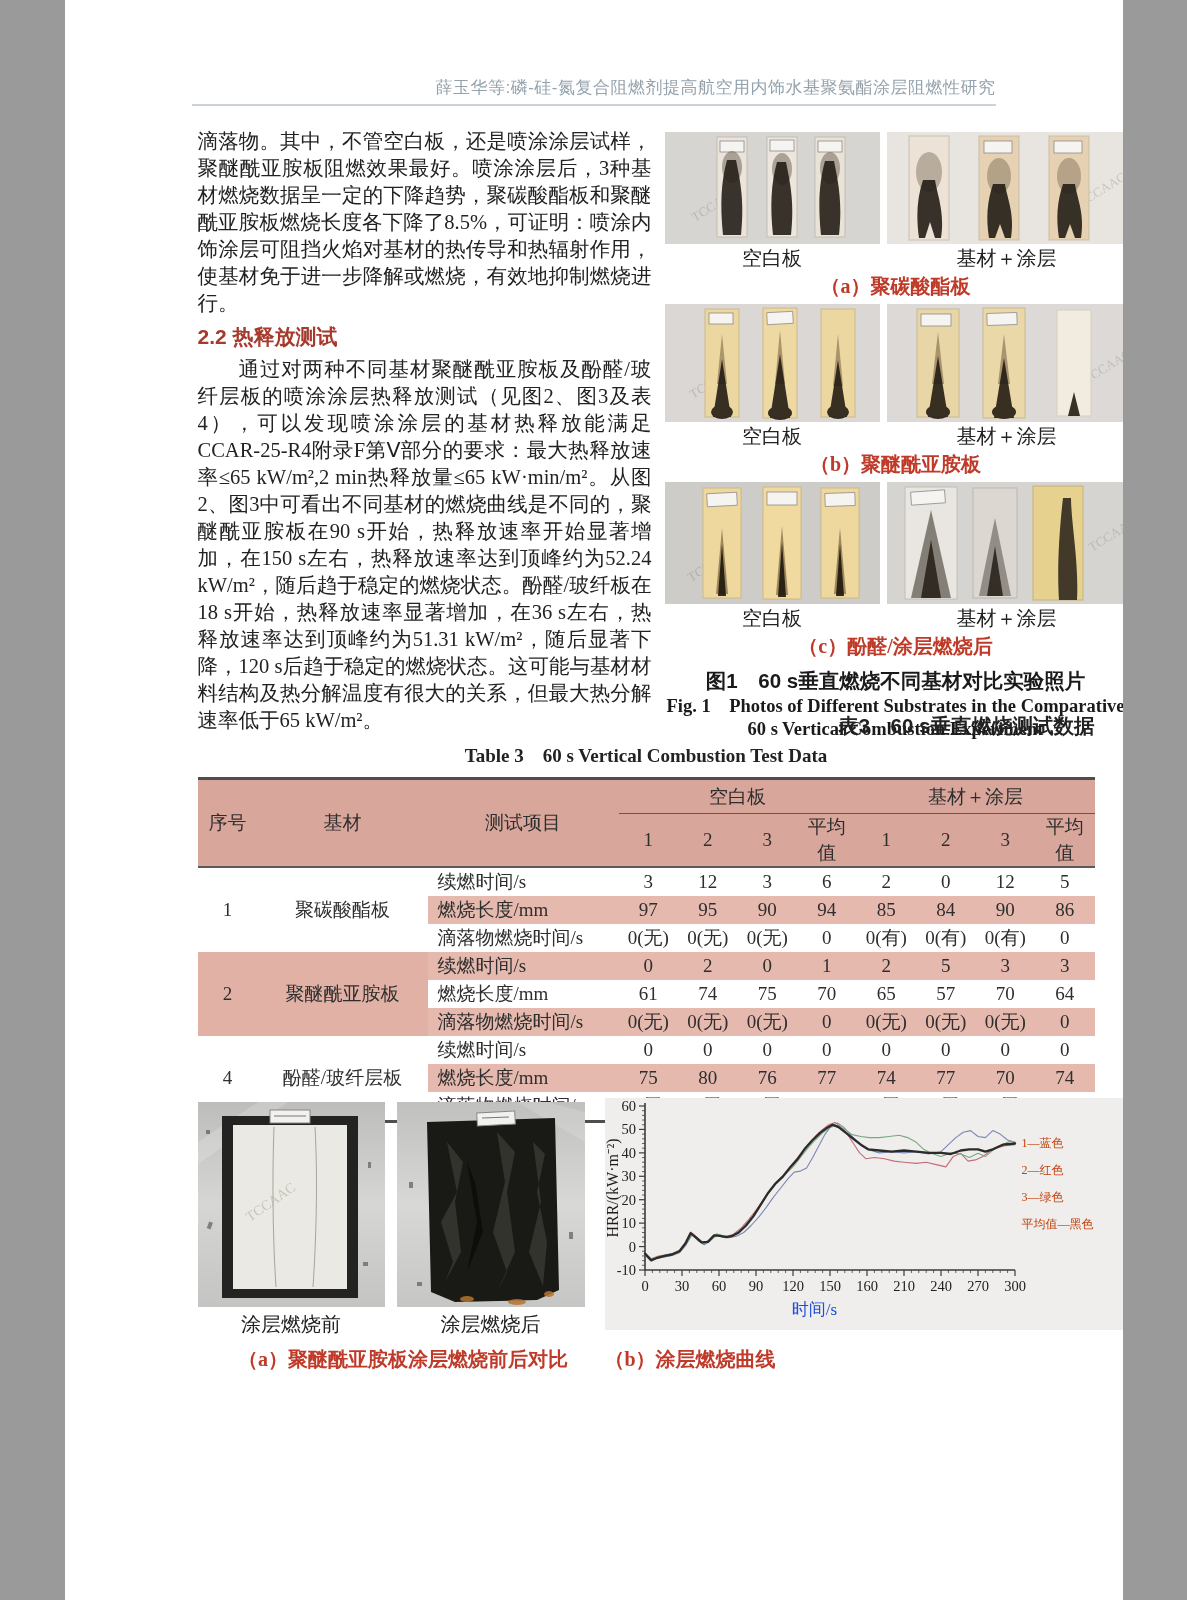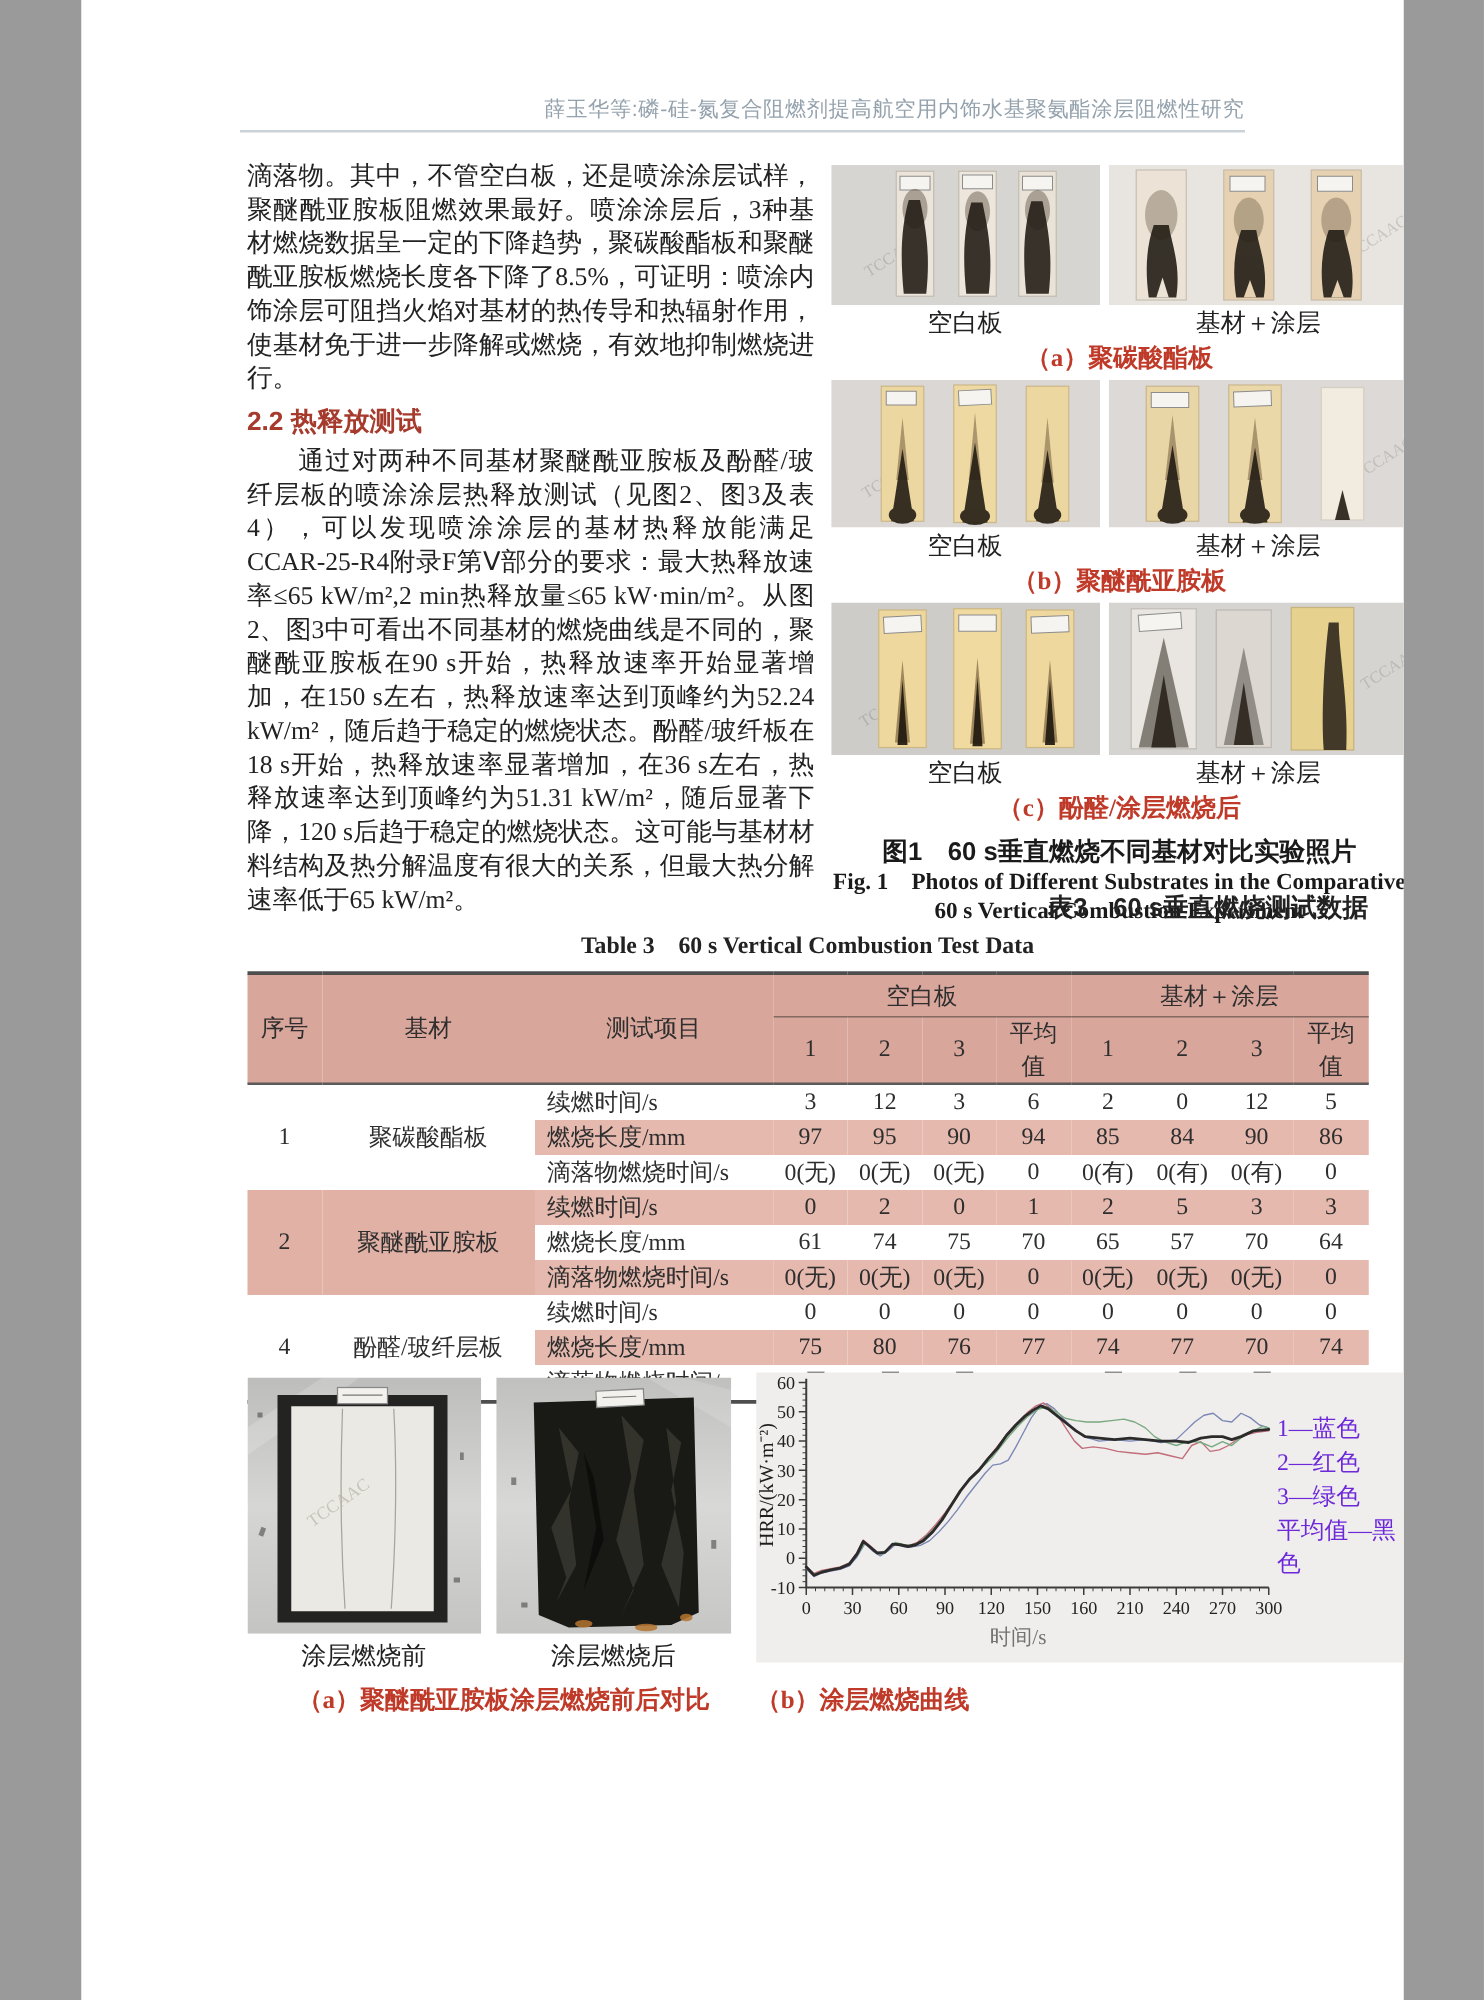--- a/index.html
+++ b/index.html
@@ -41,22 +41,22 @@
   table.data td.merge{background:#fff;}
   table.data td.merge.gpink{background:#e1b1a6;}
   col.c-seq{width:60px;} col.c-sub{width:170px;} col.c-item{width:191px;} col.c-num{width:59.5px;}
   
   .fig2{position:absolute;left:133px;top:1098px;width:929px;height:300px;}
   .fig2 .ph1{position:absolute;left:0;top:4px;}
   .fig2 .ph2{position:absolute;left:199px;top:4px;}
   .fig2-lab{position:absolute;top:213px;font-size:20px;text-align:center;}
   .fl1{left:0;width:187px;} .fl2{left:199px;width:188px;}
   .chart-area{position:absolute;left:407px;top:0;width:522px;height:232px;background:#efeeec;}
-  .chart-legend{position:absolute;left:417px;top:32px;font-size:19px;line-height:27px;color:#6d28d9;}
-  .chart-xlabel{position:absolute;left:0;top:200px;width:420px;text-align:center;font-size:17px;color:#737373;}
+  .chart-legend{position:absolute;left:417px;top:32px;font-size:12px;line-height:27px;color:#c2410c;}
+  .chart-xlabel{position:absolute;left:0;top:200px;width:420px;text-align:center;font-size:17px;color:#1d4ed8;}
   .fig2-capa{position:absolute;left:12px;top:248px;width:387px;text-align:center;
         color:#bf3a28;font-weight:bold;font-size:20px;}
   .fig2-capb{position:absolute;left:407px;top:248px;width:522px;
         color:#bf3a28;font-weight:bold;font-size:20px;}
   .fig2caps{position:absolute;left:133px;top:1390px;width:927px;text-align:center;}
   .fig2caps .zh{font-family:"Liberation Sans",sans-serif;font-weight:bold;font-size:21px;}
   .fig2caps .en{font-weight:bold;font-size:18.5px;margin-top:12px;}
   
   .footer{position:absolute;right:127px;top:1498px;display:flex;align-items:flex-end;color:#3c5a77;}
   .footer .txt{text-align:right;}

